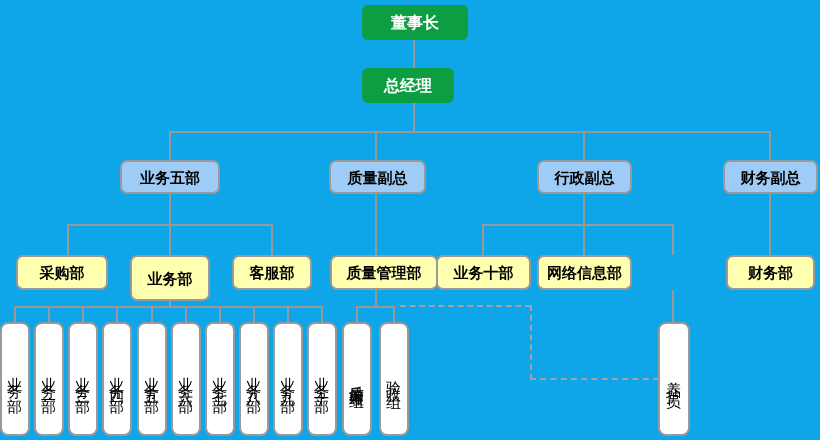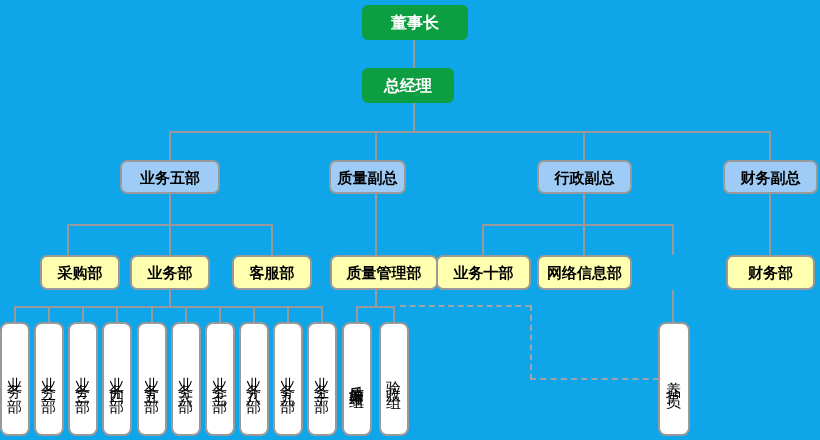--- a/index.html
+++ b/index.html
@@ -74,26 +74,26 @@
   <div class="vl" style="left:672px;top:290px;height:33px"></div>
 
   <div class="dh" style="left:400px;top:305px;width:131px"></div>
   <div class="dv" style="left:530px;top:305px;height:75px"></div>
   <div class="dh" style="left:530px;top:378px;width:129px"></div>
 
   <div class="node exec" style="left:362px;top:5px;width:106px;height:35px">董事长</div>
   <div class="node exec" style="left:362px;top:68px;width:92px;height:35px">总经理</div>
 
   <div class="node vp" style="left:120px;top:160px;width:100px;height:34px">业务五部</div>
-  <div class="node vp" style="left:329px;top:160px;width:77px;height:34px">质量副总</div>
+  <div class="node vp" style="left:329px;top:160px;width:97px;height:34px">质量副总</div>
   <div class="node vp" style="left:537px;top:160px;width:95px;height:34px">行政副总</div>
   <div class="node vp" style="left:723px;top:160px;width:95px;height:34px">财务副总</div>
 
-  <div class="node dept" style="left:40px;top:255px;width:80px;height:35px">采购部</div>
-  <div class="node dept" style="left:130px;top:255px;width:80px;height:35px">业务部</div>
+  <div class="node dept" style="left:16px;top:255px;width:92px;height:35px">采购部</div>
+  <div class="node dept" style="left:130px;top:255px;width:80px;height:46px">业务部</div>
   <div class="node dept" style="left:232px;top:255px;width:80px;height:35px">客服部</div>
   <div class="node dept" style="left:330px;top:255px;width:108px;height:35px">质量管理部</div>
   <div class="node dept" style="left:436px;top:255px;width:95px;height:35px">业务十部</div>
   <div class="node dept" style="left:537px;top:255px;width:95px;height:35px">网络信息部</div>
   <div class="node dept" style="left:726px;top:255px;width:89px;height:35px">财务部</div>
 
   <div class="node unit" style="left:0px;top:322px;width:30px;height:114px">业务一部</div>
   <div class="node unit" style="left:34px;top:322px;width:30px;height:114px">业务二部</div>
   <div class="node unit" style="left:68px;top:322px;width:30px;height:114px">业务三部</div>
   <div class="node unit" style="left:102px;top:322px;width:30px;height:114px">业务四部</div>

